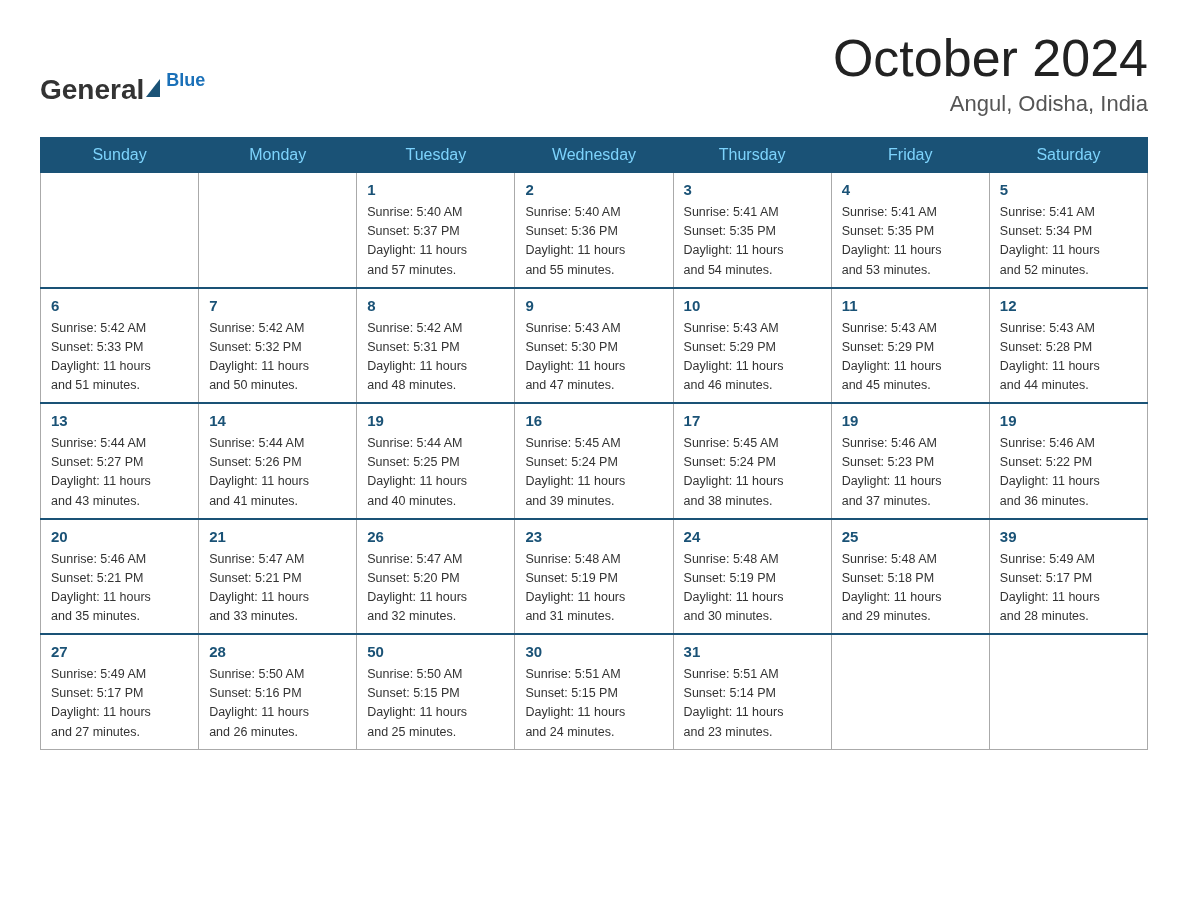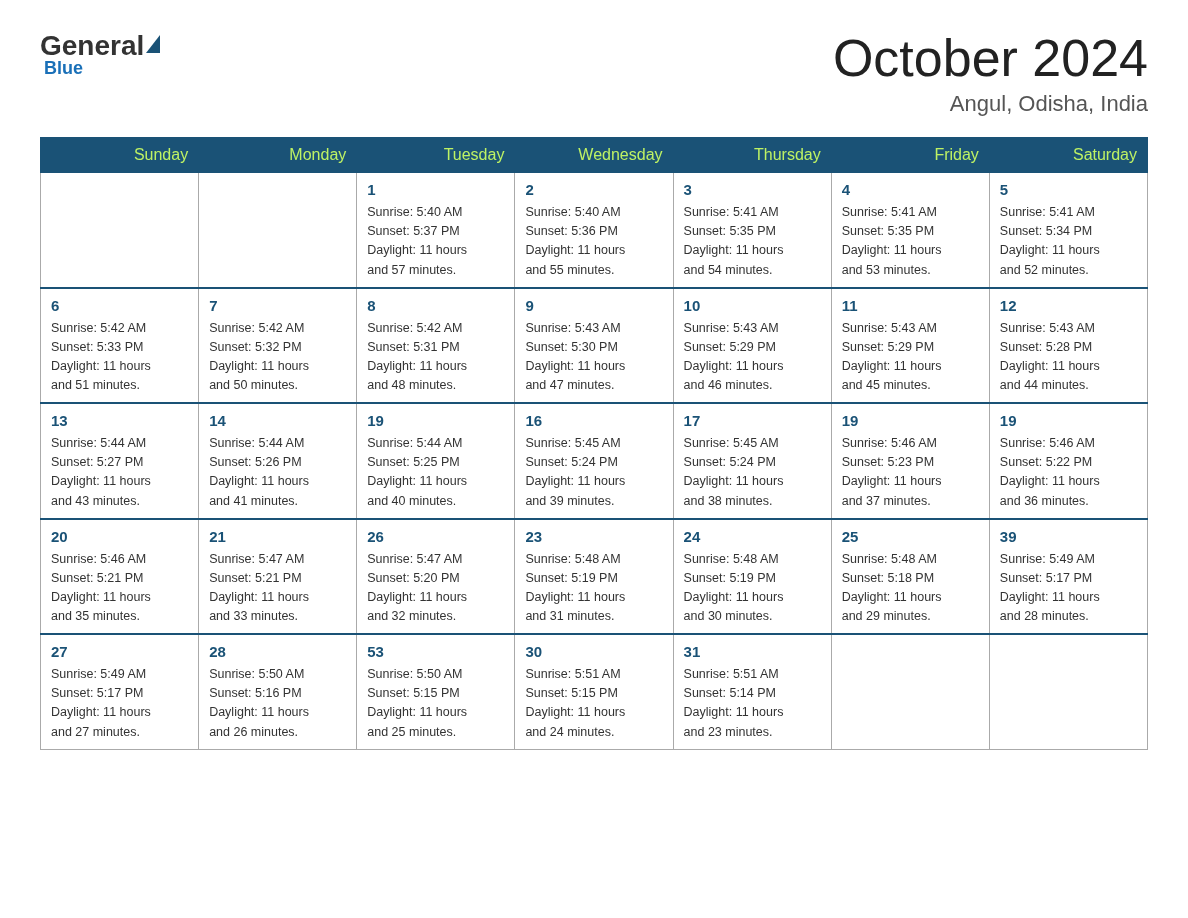--- a/index.html
+++ b/index.html
@@ -11,21 +11,22 @@
       min-height: 918px;
     }
     .header-section {
       display: flex;
       justify-content: space-between;
       align-items: flex-start;
       margin-bottom: 20px;
     }
     .logo-area {
       display: flex;
-      flex-direction: column;
+      flex-direction: row;
+      margin-top: 44px;
     }
     .logo-text {
       display: flex;
       align-items: center;
       font-size: 28px;
       font-weight: bold;
       color: #333;
     }
     .logo-general {
       color: #333;
@@ -60,23 +61,23 @@
       font-size: 22px;
       color: #555;
       margin-top: 4px;
     }
     .calendar-table {
       width: 100%;
       border-collapse: collapse;
     }
     .calendar-table th {
       background-color: #1a5276;
-      color: #bef264;
+      color: #7dd3fc;
       padding: 8px 10px;
-      text-align: right;
+      text-align: center;
       font-size: 16px;
       font-weight: normal;
       border: 1px solid #1a5276;
     }
     .calendar-table td {
       border: 1px solid #aaa;
       padding: 8px 10px;
       vertical-align: top;
       width: calc(100% / 7);
     }
@@ -161,20 +162,20 @@
         <td><span class="day-number">21</span><span class="day-info">Sunrise: 5:47 AM<br>Sunset: 5:21 PM<br>Daylight: 11 hours<br>and 33 minutes.</span></td>
         <td><span class="day-number">26</span><span class="day-info">Sunrise: 5:47 AM<br>Sunset: 5:20 PM<br>Daylight: 11 hours<br>and 32 minutes.</span></td>
         <td><span class="day-number">23</span><span class="day-info">Sunrise: 5:48 AM<br>Sunset: 5:19 PM<br>Daylight: 11 hours<br>and 31 minutes.</span></td>
         <td><span class="day-number">24</span><span class="day-info">Sunrise: 5:48 AM<br>Sunset: 5:19 PM<br>Daylight: 11 hours<br>and 30 minutes.</span></td>
         <td><span class="day-number">25</span><span class="day-info">Sunrise: 5:48 AM<br>Sunset: 5:18 PM<br>Daylight: 11 hours<br>and 29 minutes.</span></td>
         <td><span class="day-number">39</span><span class="day-info">Sunrise: 5:49 AM<br>Sunset: 5:17 PM<br>Daylight: 11 hours<br>and 28 minutes.</span></td>
       </tr>
       <tr class="row-separator">
         <td><span class="day-number">27</span><span class="day-info">Sunrise: 5:49 AM<br>Sunset: 5:17 PM<br>Daylight: 11 hours<br>and 27 minutes.</span></td>
         <td><span class="day-number">28</span><span class="day-info">Sunrise: 5:50 AM<br>Sunset: 5:16 PM<br>Daylight: 11 hours<br>and 26 minutes.</span></td>
-        <td><span class="day-number">53</span><span class="day-info">Sunrise: 5:50 AM<br>Sunset: 5:15 PM<br>Daylight: 11 hours<br>and 25 minutes.</span></td>
+        <td><span class="day-number">50</span><span class="day-info">Sunrise: 5:50 AM<br>Sunset: 5:15 PM<br>Daylight: 11 hours<br>and 25 minutes.</span></td>
         <td><span class="day-number">30</span><span class="day-info">Sunrise: 5:51 AM<br>Sunset: 5:15 PM<br>Daylight: 11 hours<br>and 24 minutes.</span></td>
         <td><span class="day-number">31</span><span class="day-info">Sunrise: 5:51 AM<br>Sunset: 5:14 PM<br>Daylight: 11 hours<br>and 23 minutes.</span></td>
         <td class="empty-cell"></td>
         <td class="empty-cell"></td>
       </tr>
     </tbody>
 </table>
 
 </body></html>

